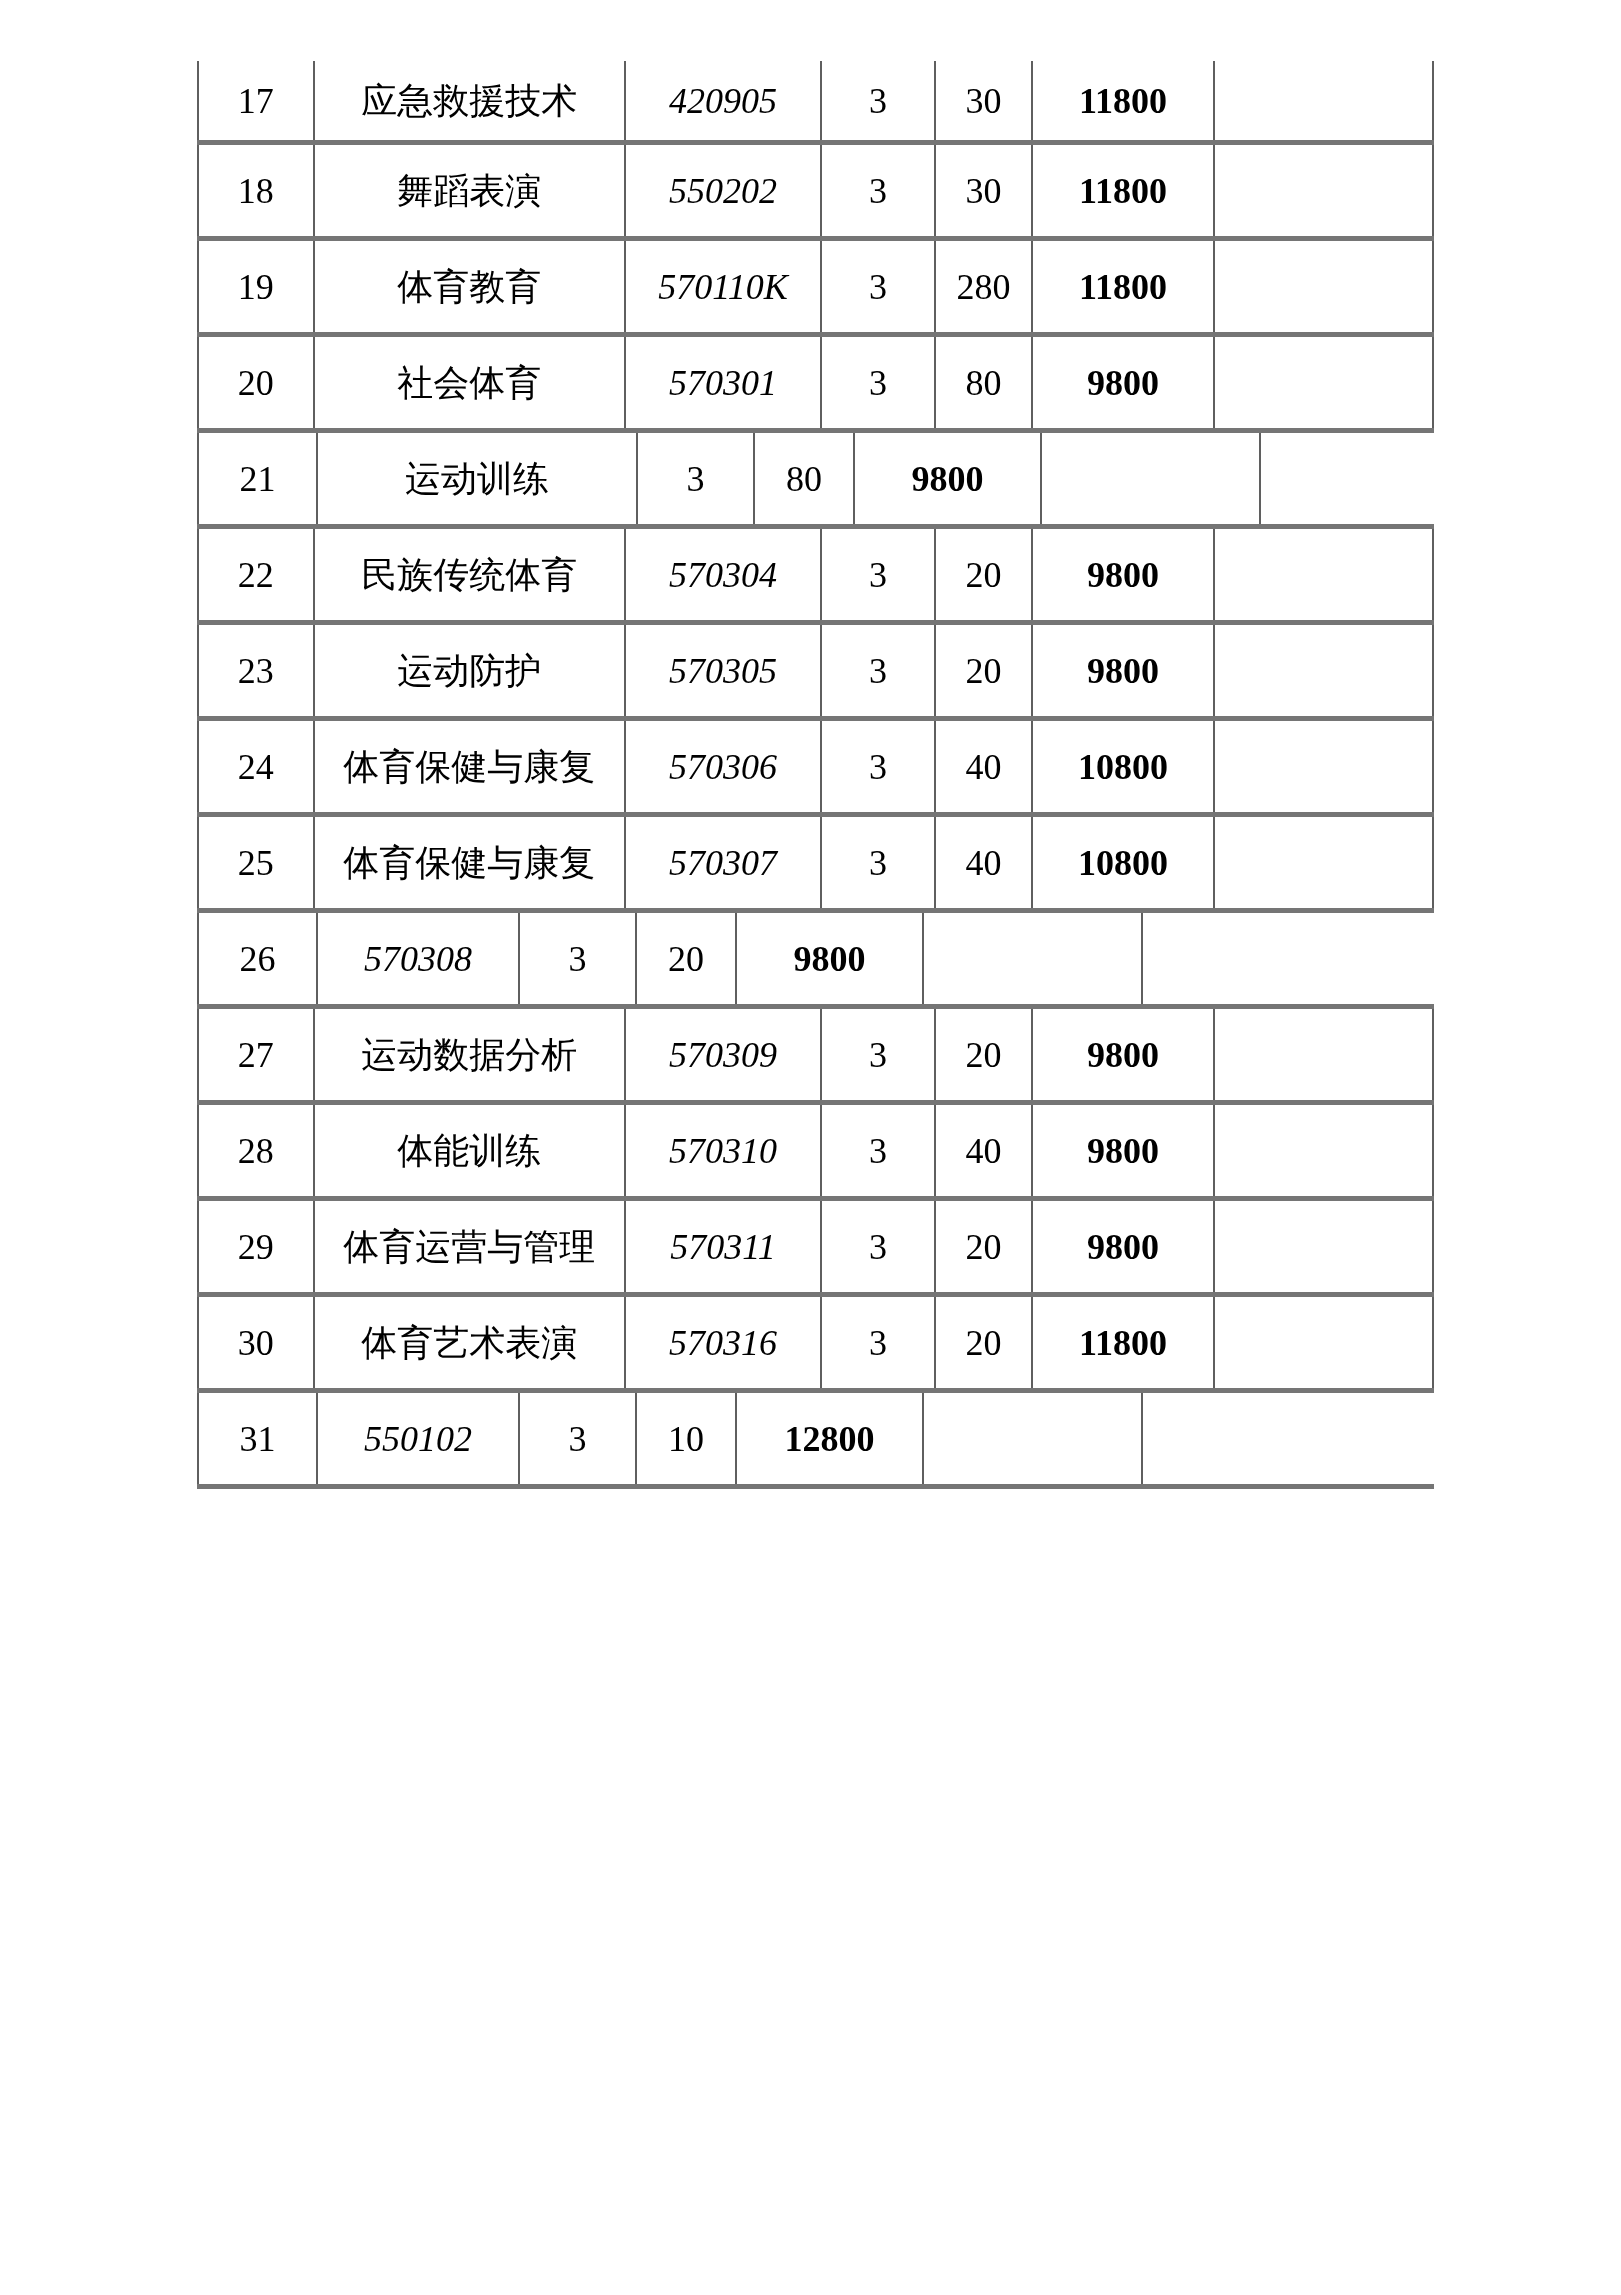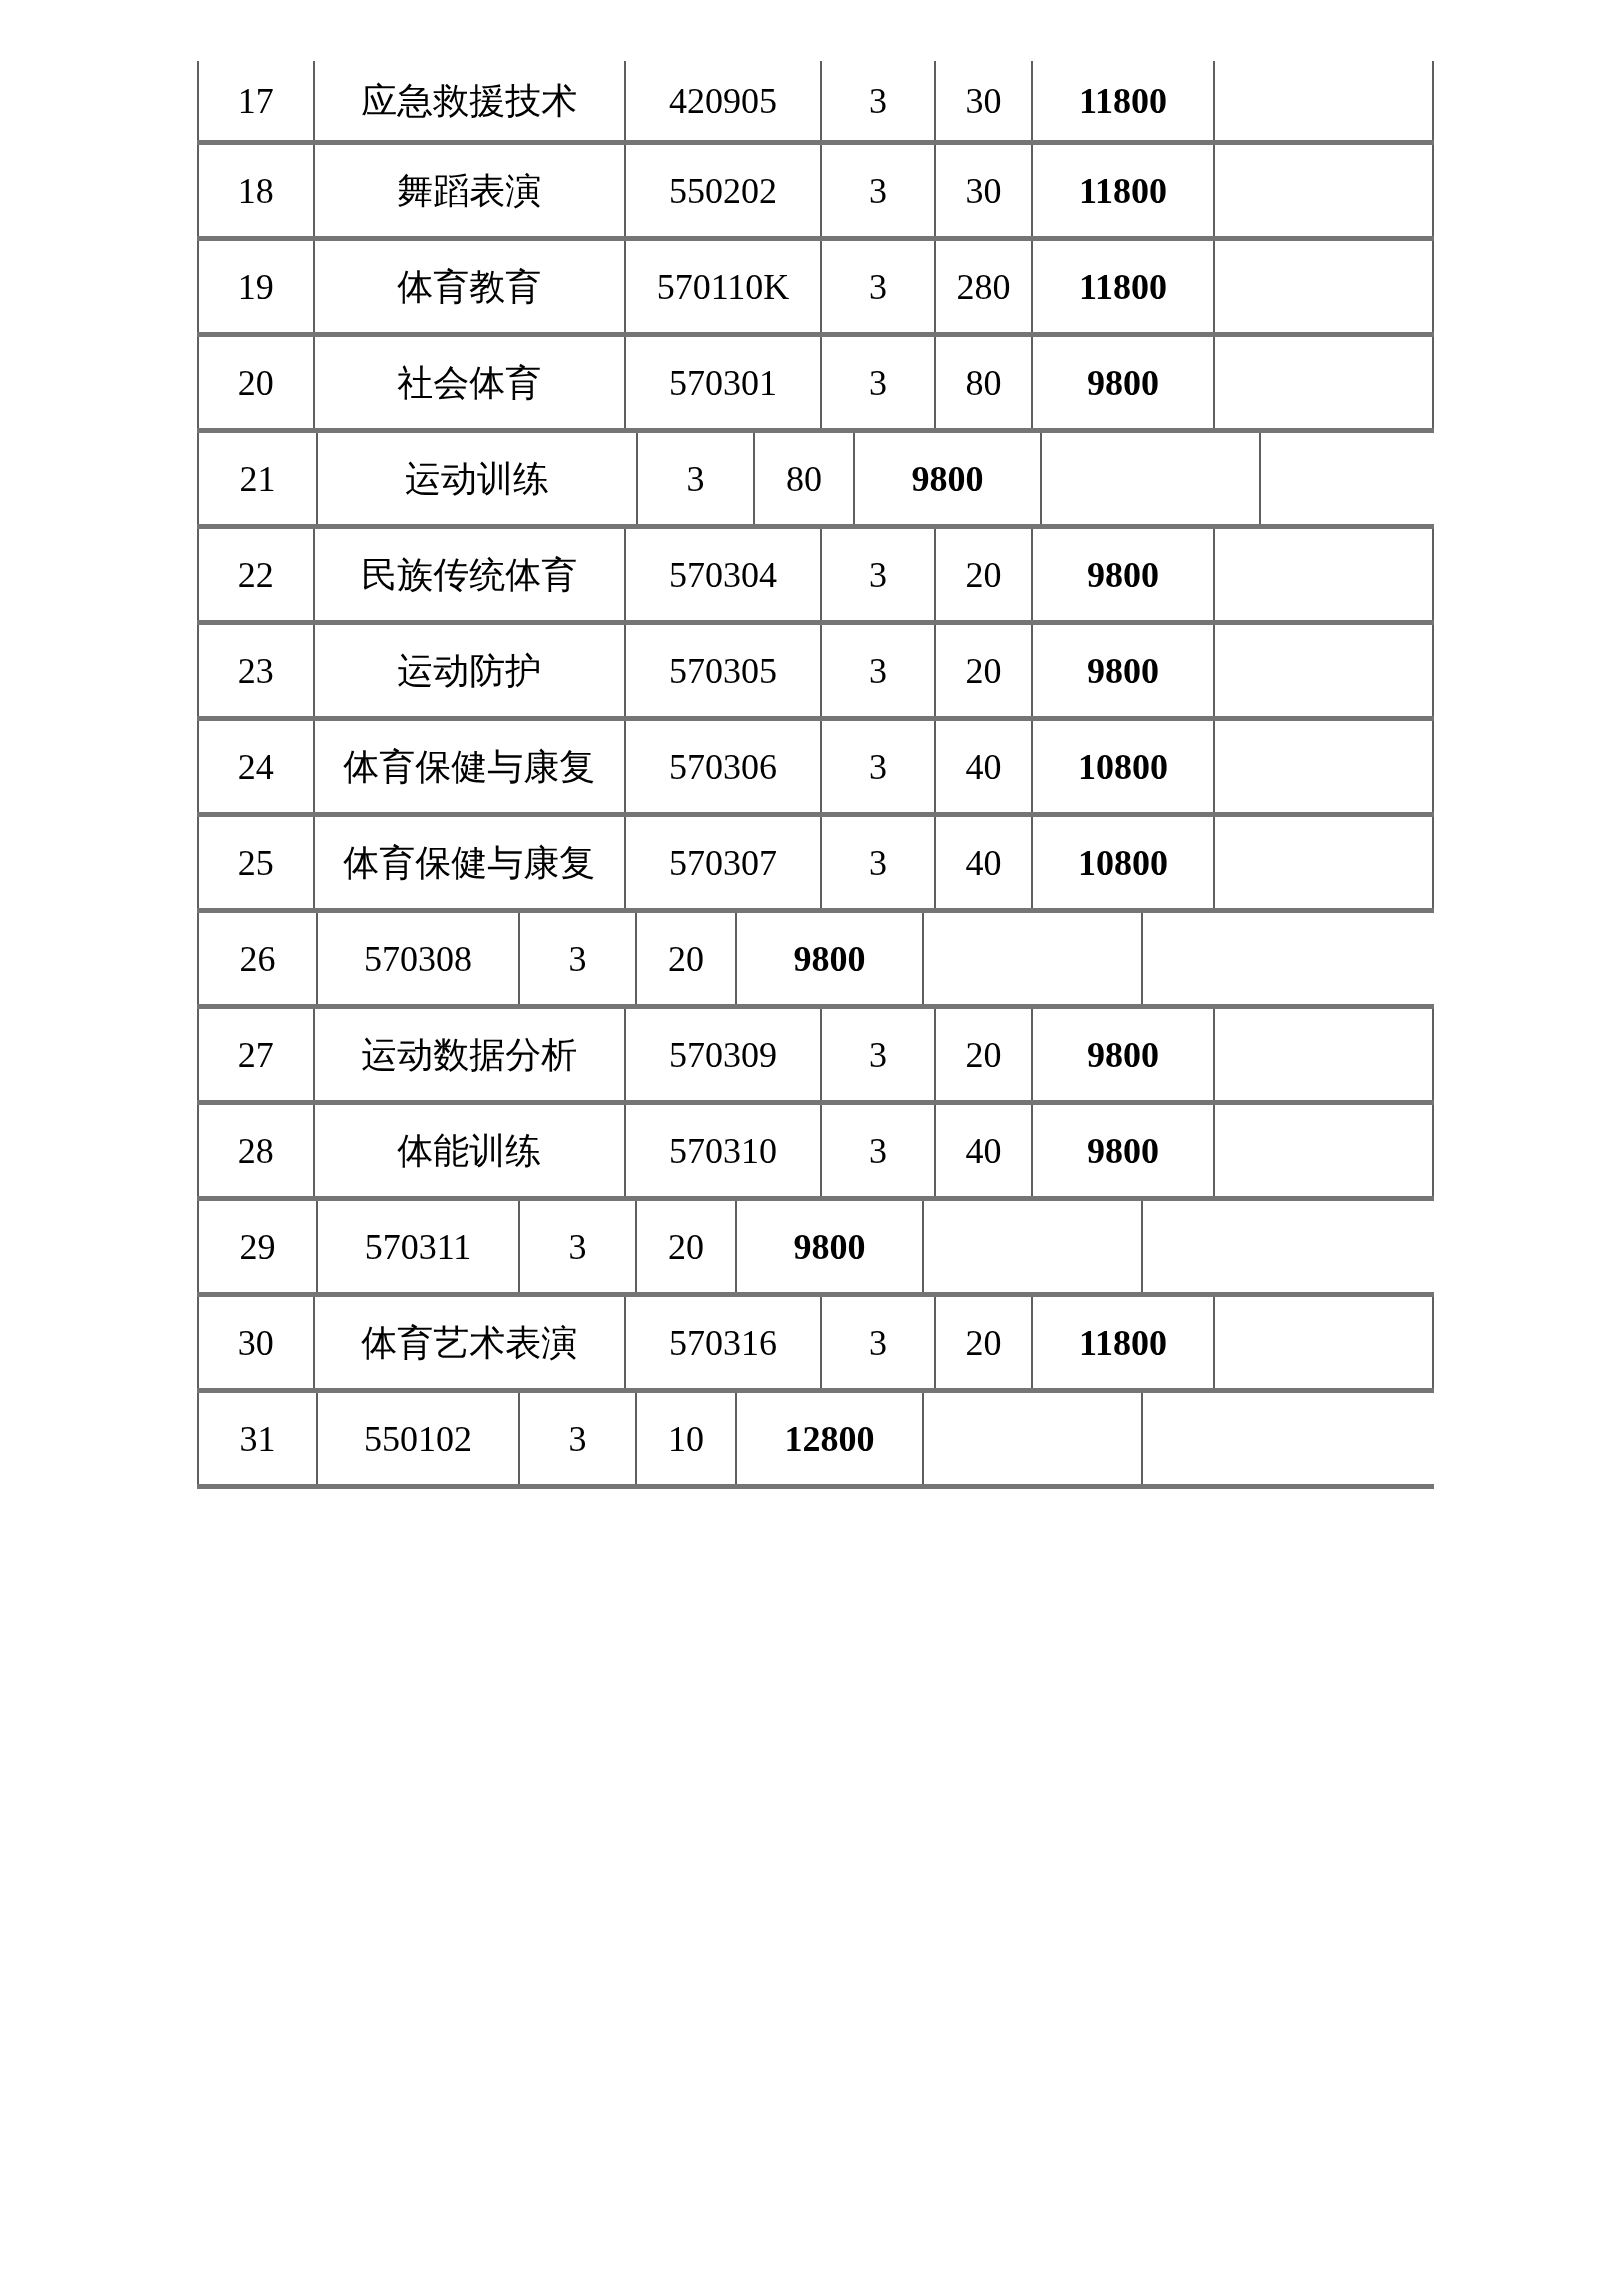--- a/index.html
+++ b/index.html
@@ -40,21 +40,21 @@
     box-sizing: border-box;
     border-left: 2px solid #5f5f5f;
     font-size: 36px;
     line-height: 1;
     white-space: nowrap;
     overflow: hidden;
   }
   .cell:last-child { border-right: 2px solid #5f5f5f; }
   .c-no    { width: 119px; }
   .c-name  { width: 320px; }
-  .c-code  { width: 202px; }
+  .c-code  { width: 202px; font-style: italic; }
   .c-years { width: 117px; }
   .c-quota { width: 100px; }
   .c-fee   { width: 187px; font-weight: bold; }
   .c-note  { width: 221px; flex: 0 0 auto; }
 </style>
 </head>
 <body>
 
 <div id="page">
   <div id="fee-table">
@@ -159,20 +159,21 @@
     <div class="cell c-no">28</div>
     <div class="cell c-name">体能训练</div>
     <div class="cell c-code">570310</div>
     <div class="cell c-years">3</div>
     <div class="cell c-quota">40</div>
     <div class="cell c-fee">9800</div>
     <div class="cell c-note"></div>
   </div>
       <div class="row">
     <div class="cell c-no">29</div>
+    <div class="cell c-name">体育运营与管理</div>
     <div class="cell c-code">570311</div>
     <div class="cell c-years">3</div>
     <div class="cell c-quota">20</div>
     <div class="cell c-fee">9800</div>
     <div class="cell c-note"></div>
   </div>
       <div class="row">
     <div class="cell c-no">30</div>
     <div class="cell c-name">体育艺术表演</div>
     <div class="cell c-code">570316</div>

